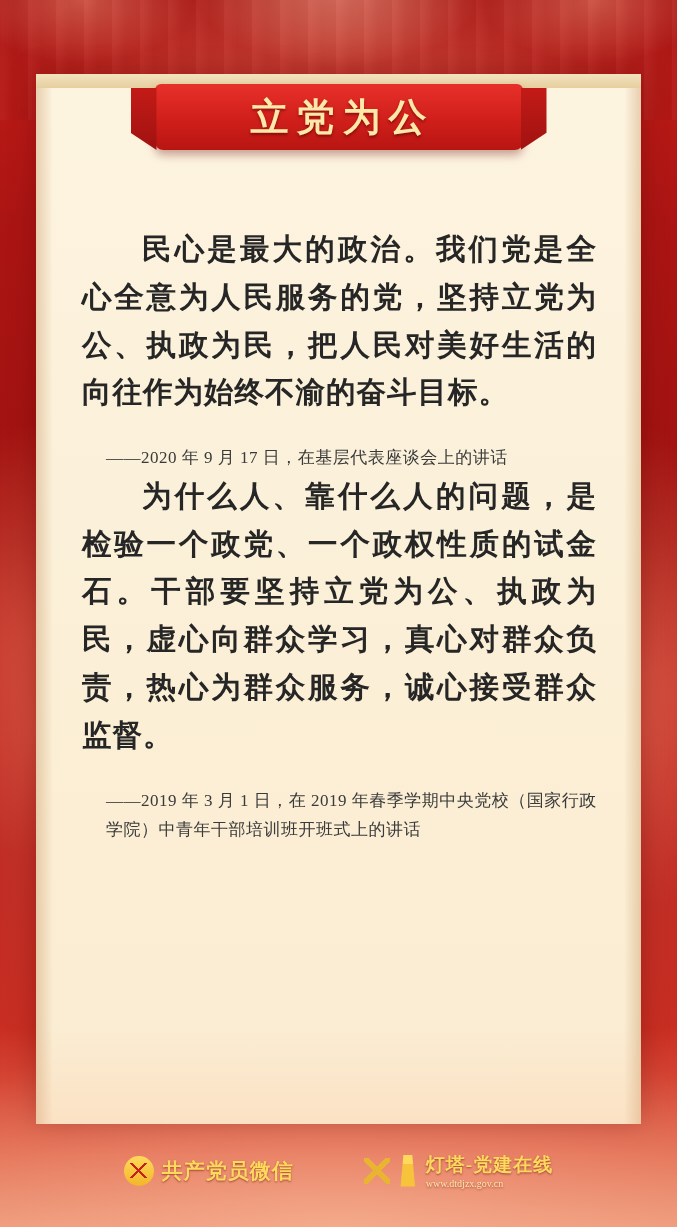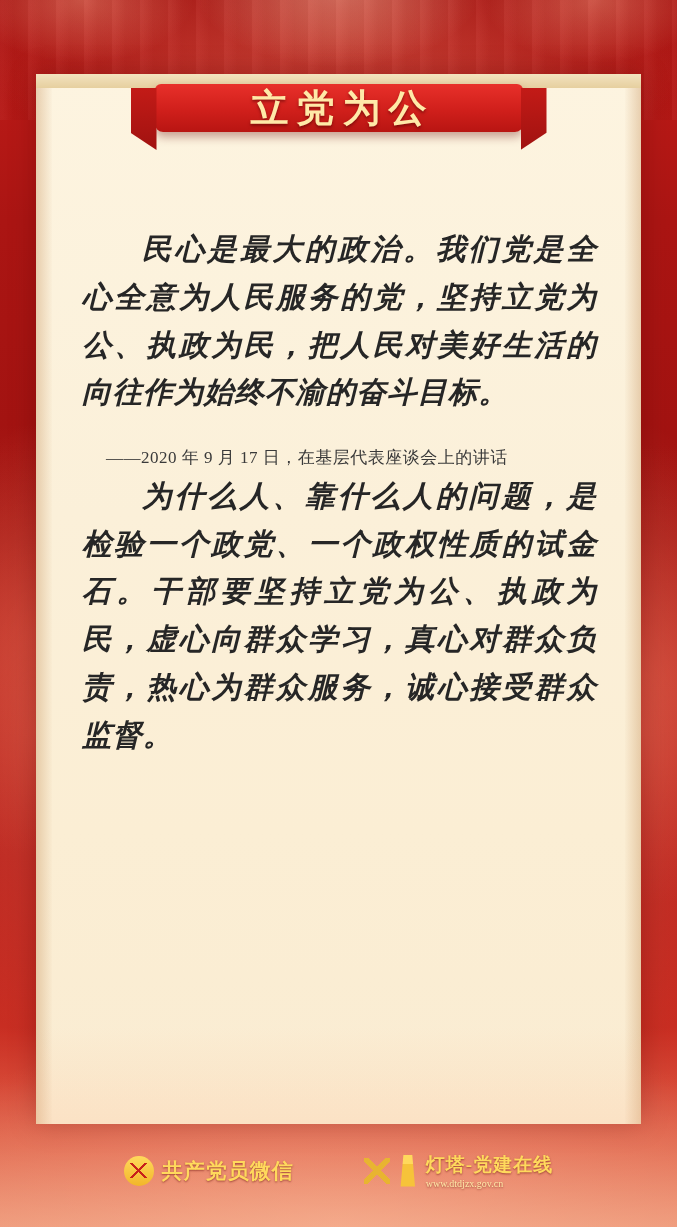--- a/index.html
+++ b/index.html
@@ -93,21 +93,21 @@
     position: absolute;
     left: 0; right: 0;
     top: 84px;
     display: flex;
     justify-content: center;
     align-items: flex-start;
   }
   .banner {
     position: relative;
     width: 368px;
-    height: 48px;
+    height: 66px;
     background: linear-gradient(180deg, #e8302a 0%, #d01f1b 55%, #b81512 100%);
     border-radius: 6px 6px 8px 8px;
     box-shadow: 0 5px 10px rgba(100,0,0,0.35);
     display: flex;
     align-items: center;
     justify-content: center;
   }
   .banner:before, .banner:after {
     content: "";
     position: absolute;
@@ -146,21 +146,20 @@
   }
   .para {
     font-size: 29.5px;
     line-height: 1.62;
     letter-spacing: 1px;
     text-indent: 60px;
     font-weight: bold;
     text-align: justify;
     color: #262626;
     font-family: "Liberation Serif", serif;
-    font-style: italic;
   }
   .source {
     margin-top: 26px;
     font-size: 17px;
     line-height: 1.75;
     color: #3a3a3a;
     text-align: left;
     letter-spacing: 0.5px;
     padding-left: 24px;
     font-family: "Liberation Serif", serif;
@@ -262,20 +261,21 @@
 
   <div class="content">
 
     <div class="block">
       <div class="para">民心是最大的政治。我们党是全心全意为人民服务的党，坚持立党为公、执政为民，把人民对美好生活的向往作为始终不渝的奋斗目标。</div>
       <div class="source">——2020 年 9 月 17 日，在基层代表座谈会上的讲话</div>
     </div>
 
     <div class="block block-2">
       <div class="para">为什么人、靠什么人的问题，是检验一个政党、一个政权性质的试金石。干部要坚持立党为公、执政为民，虚心向群众学习，真心对群众负责，热心为群众服务，诚心接受群众监督。</div>
+      <div class="source">——2019 年 3 月 1 日，在 2019 年春季学期中央党校（国家行政学院）中青年干部培训班开班式上的讲话</div>
     </div>
 
   </div>
 
   <div class="bottom-glow"></div>
 
   <div class="footer">
     <div class="logo">
       <div class="emblem"></div>
       <div class="logo-text">共产党员微信</div>

